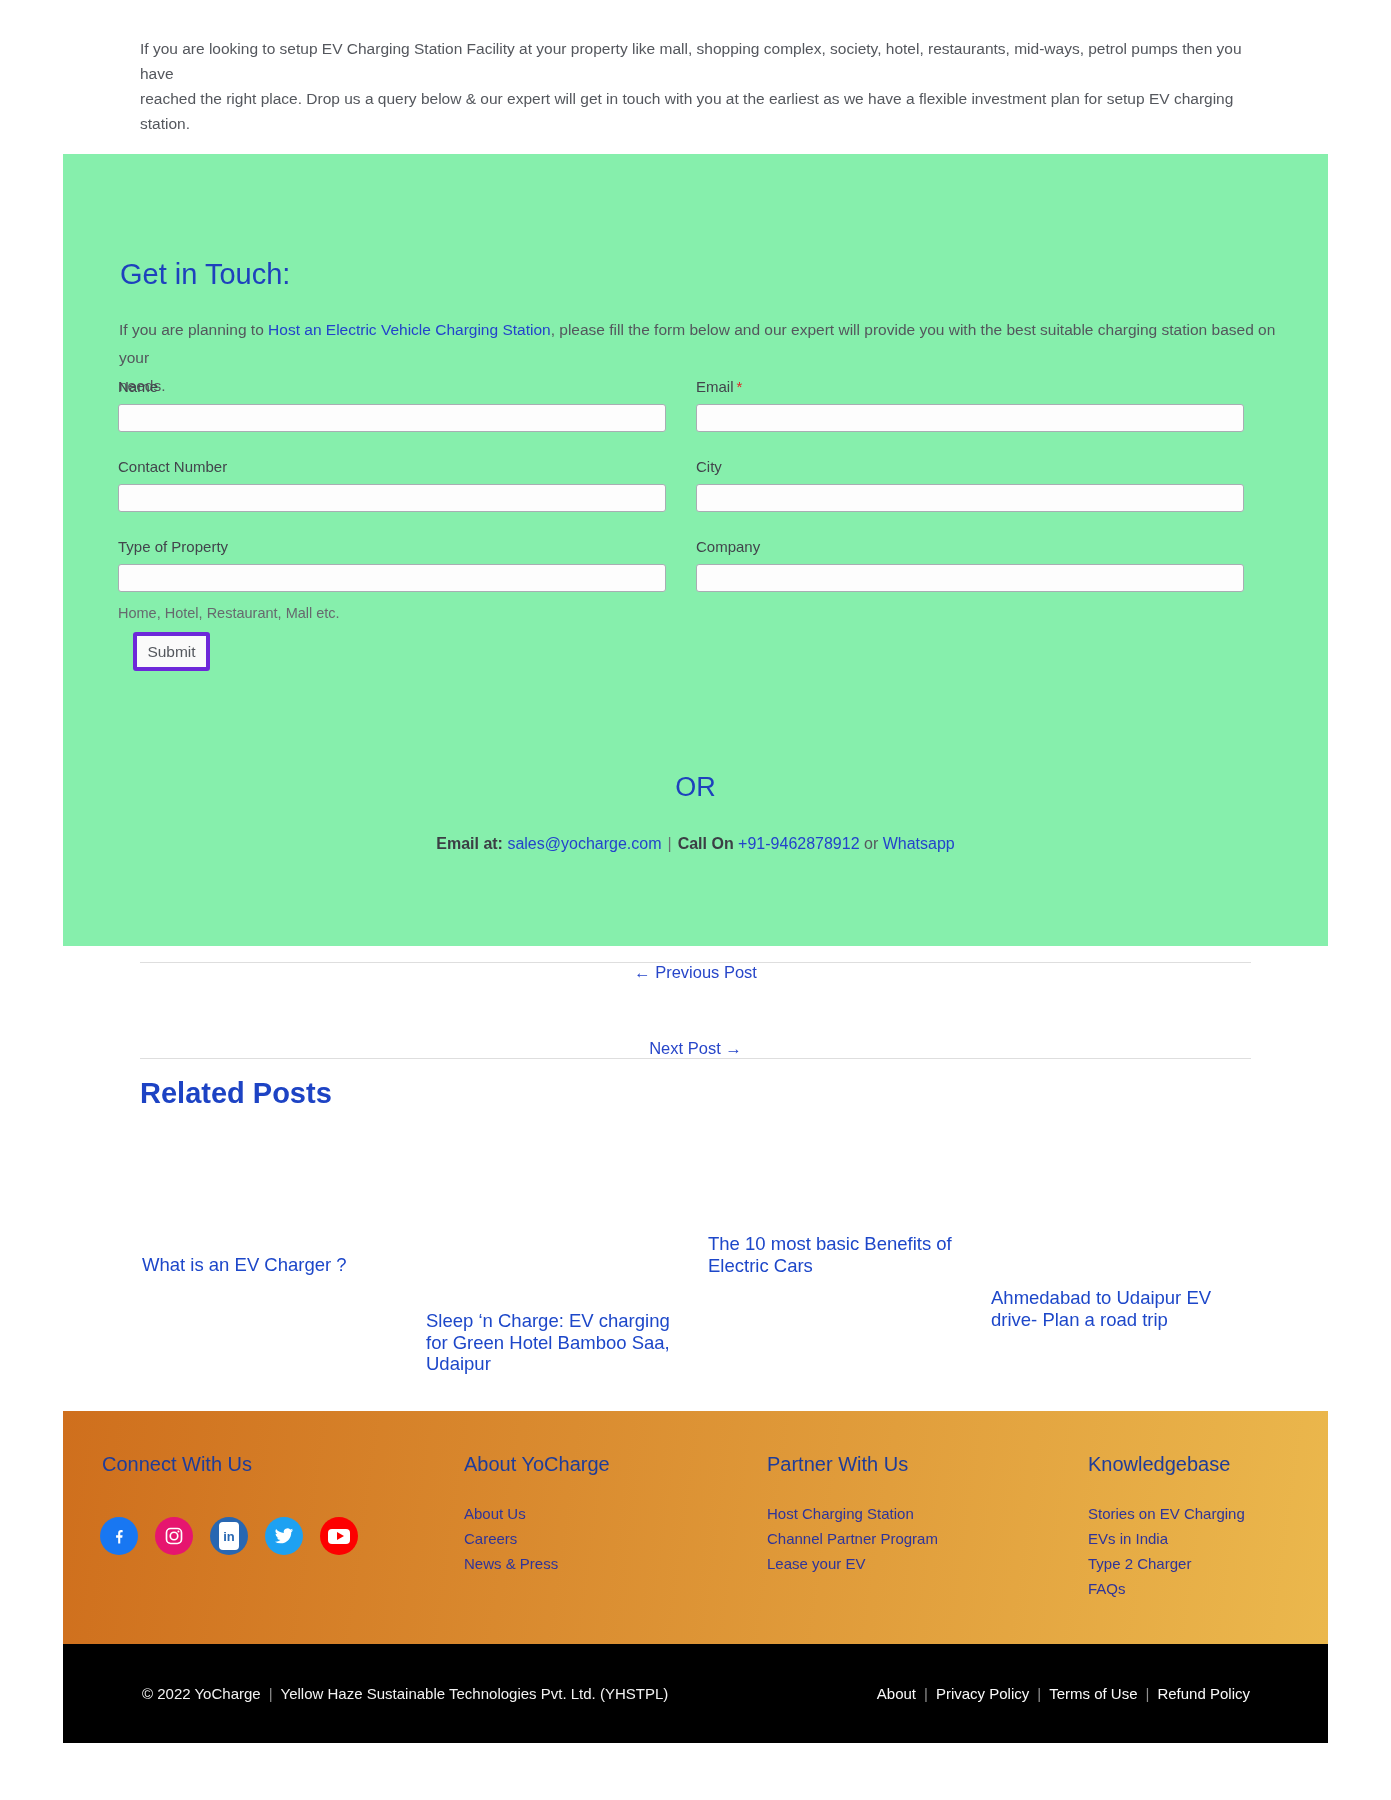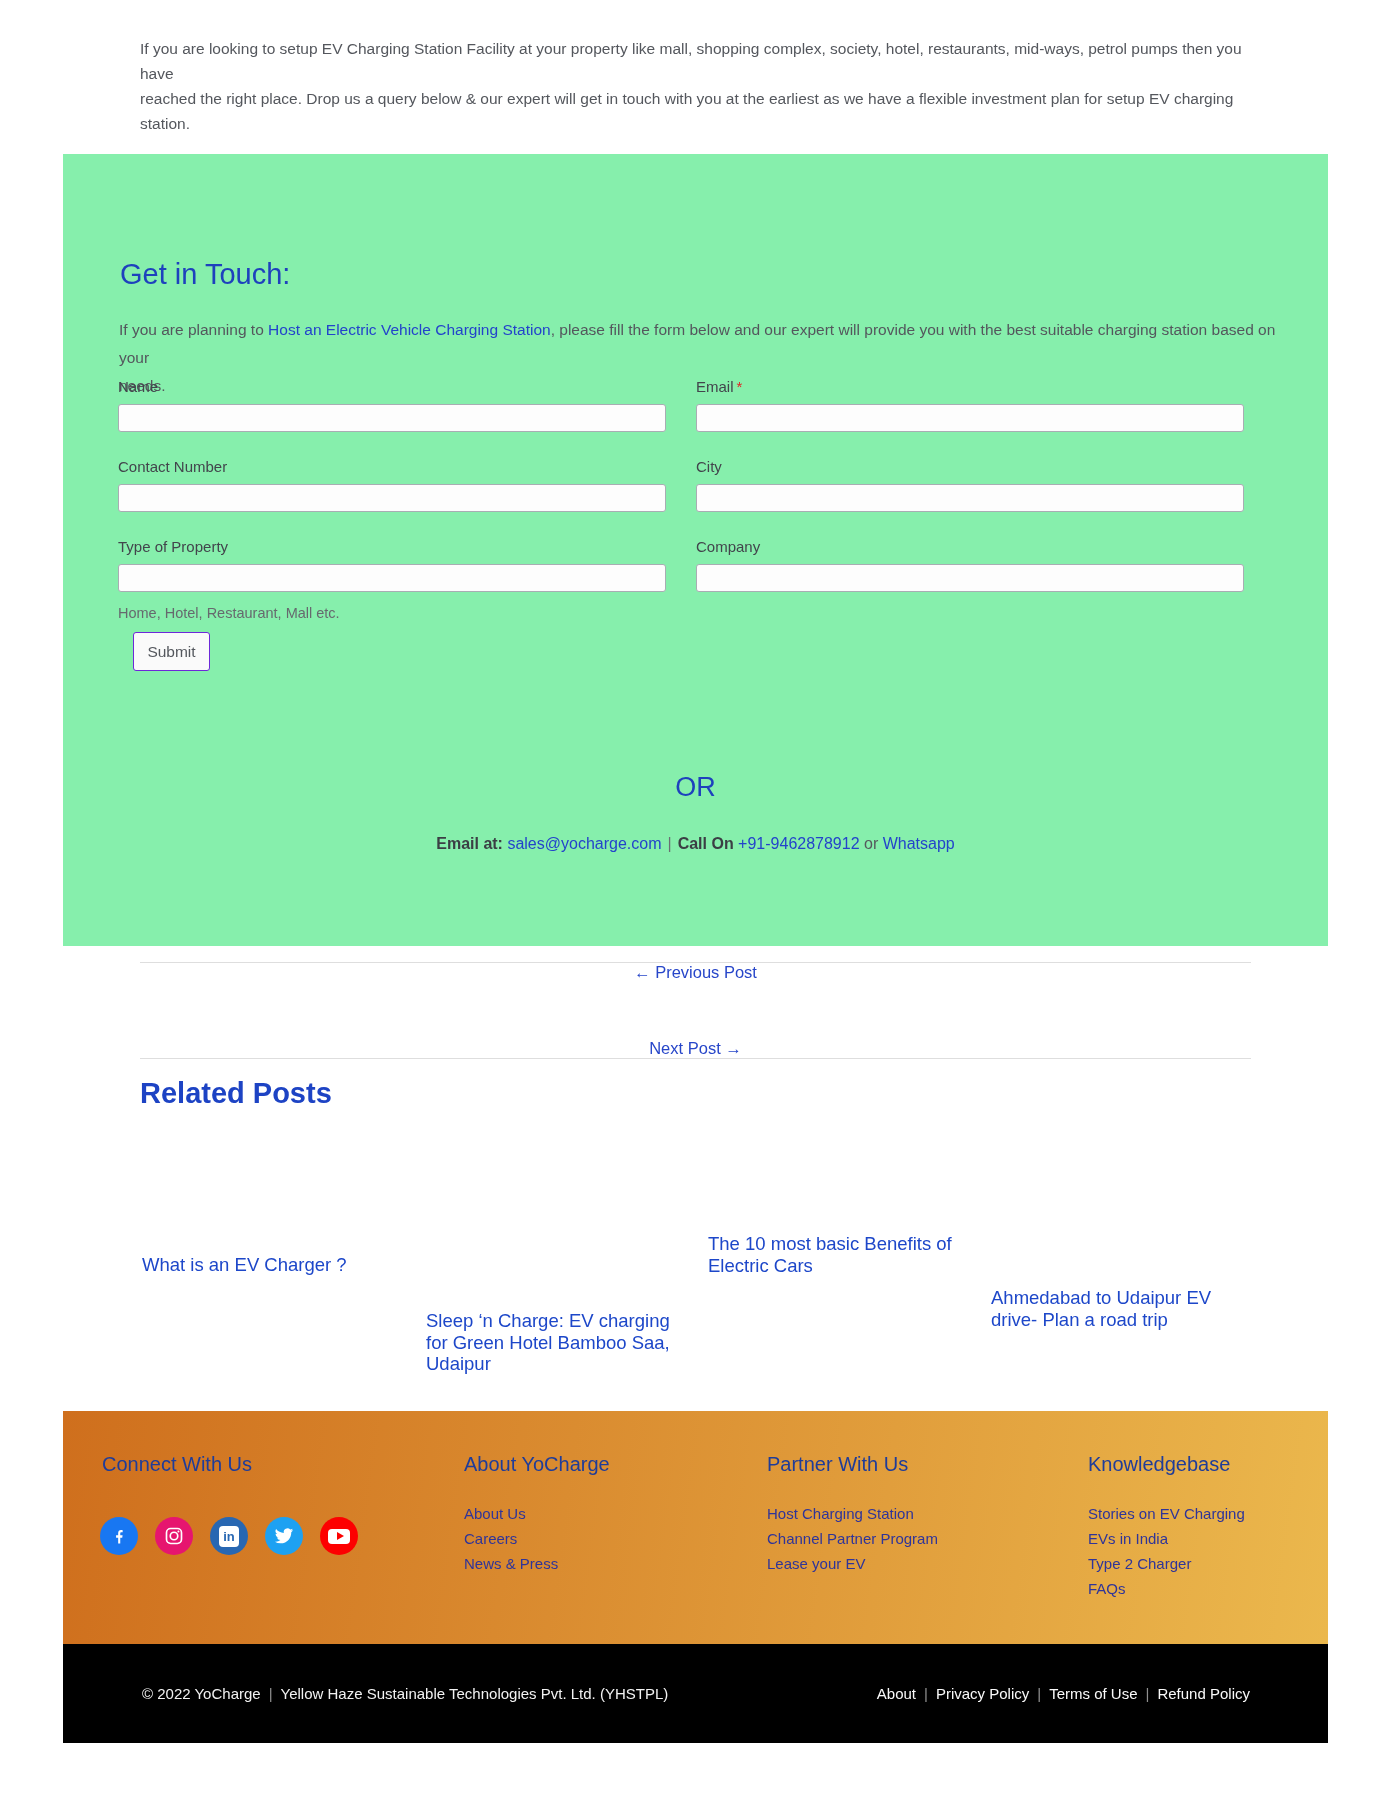--- a/index.html
+++ b/index.html
@@ -40,21 +40,21 @@
     font-weight:500; margin:0 0 9px 0;
   }
   .req { color:#e02424; margin-left:3px; }
   .field input {
     width:100%; height:28px; border:1px solid #a9adb3; background:#fdfdfd;
     border-radius:3px; padding:0 8px; font-size:15px; color:#333;
   }
   .hint { font-size:14.5px; line-height:16px; color:#66696e; margin-top:13px; }
   .submit-btn {
     position:absolute; left:70px; top:478px; width:77px; height:39px;
-    background:#fafafa; border:1px solid #6d28d9; border-radius:3px;
+    background:#fafafa; border:4px solid #6d28d9; border-radius:3px;
     font-size:15.5px; color:#54575d; font-family:"Liberation Sans",sans-serif;
     cursor:pointer;
   }
   .or-text {
     position:absolute; top:618px; left:0; width:100%; text-align:center;
     font-size:27px; color:#1e41bd; font-weight:500;
   }
   .contact-line {
     position:absolute; top:681px; left:0; width:100%; text-align:center;
     font-size:16px; color:#55585d;
@@ -111,21 +111,21 @@
   .s-circle {
     width:38px; height:38px; border-radius:50%;
     display:flex; align-items:center; justify-content:center; cursor:pointer;
   }
   .s-circle.fb { background:#1877f2; }
   .s-circle.ig { background:#e6156f; }
   .s-circle.li { background:#2867b2; }
   .s-circle.tw { background:#1da1f2; }
   .s-circle.yt { background:#fd0000; }
   .li-badge {
-    width:20px; height:21px; background:#ffffff; border-radius:4px;
+    width:20px; height:28px; background:#ffffff; border-radius:4px;
     color:#2867b2; font-size:13px; font-weight:700;
     display:flex; align-items:center; justify-content:center;
   }
   .yt-badge {
     width:22px; height:15px; background:#ffffff; border-radius:4px;
     display:flex; align-items:center; justify-content:center;
   }
   .yt-tri {
     width:0; height:0; margin-left:2px;
     border-left:7px solid #fd0000;

